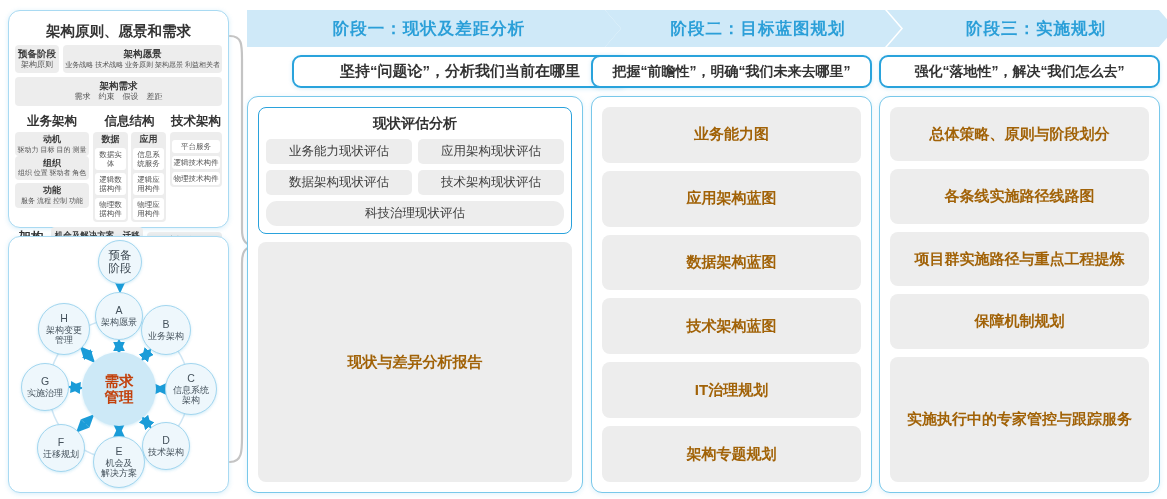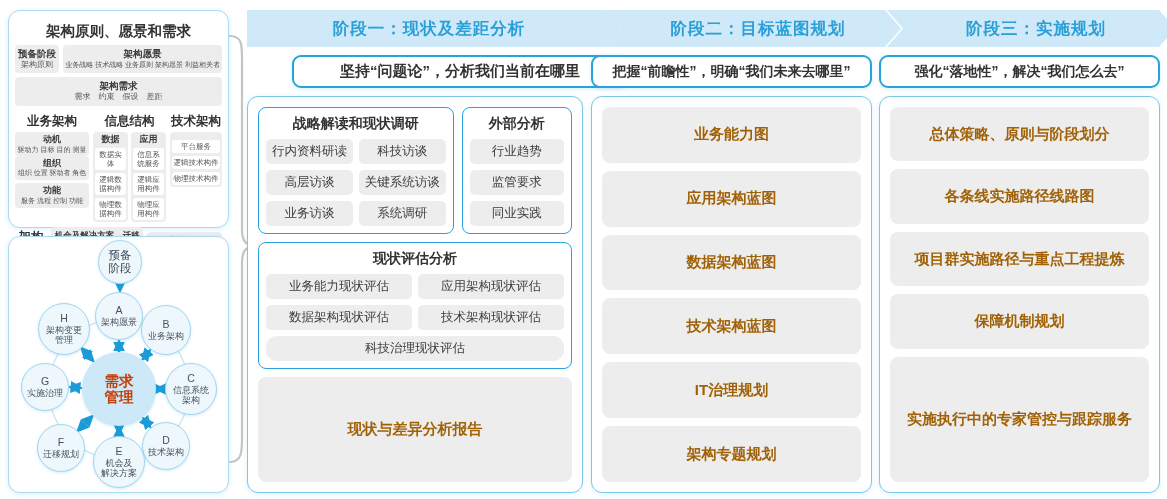--- a/index.html
+++ b/index.html
@@ -221,41 +221,20 @@
     <span>坚持“问题论”，分析我们当前在哪里</span>
   </div>
   <div class="subbox" style="left:591px;width:281px;font-size:14px;">
     <span>把握“前瞻性”，明确“我们未来去哪里”</span>
   </div>
   <div class="subbox" style="left:879px;width:281px;font-size:14px;">
     <span>强化“落地性”，解决“我们怎么去”</span>
   </div>
 
   <div class="col" style="left:247px;width:336px;">
-    <div class="row" style="gap:8px;">
-      <div class="bluebox" style="flex:1.9;">
-        <div class="bb-title">战略解读和现状调研</div>
-        <div class="grid2">
-          <div class="chip">行内资料研读</div>
-          <div class="chip">科技访谈</div>
-          <div class="chip">高层访谈</div>
-          <div class="chip">关键系统访谈</div>
-          <div class="chip">业务访谈</div>
-          <div class="chip">系统调研</div>
-        </div>
-      </div>
-      <div class="bluebox" style="flex:1;">
-        <div class="bb-title">外部分析</div>
-        <div class="stack">
-          <div class="chip">行业趋势</div>
-          <div class="chip">监管要求</div>
-          <div class="chip">同业实践</div>
-        </div>
-      </div>
-    </div>
     <div class="bluebox">
       <div class="bb-title">现状评估分析</div>
       <div class="grid2">
         <div class="chip">业务能力现状评估</div>
         <div class="chip">应用架构现状评估</div>
         <div class="chip">数据架构现状评估</div>
         <div class="chip">技术架构现状评估</div>
         <div class="chip" style="grid-column:1 / -1;border-radius:11px;">科技治理现状评估</div>
       </div>
     </div>

